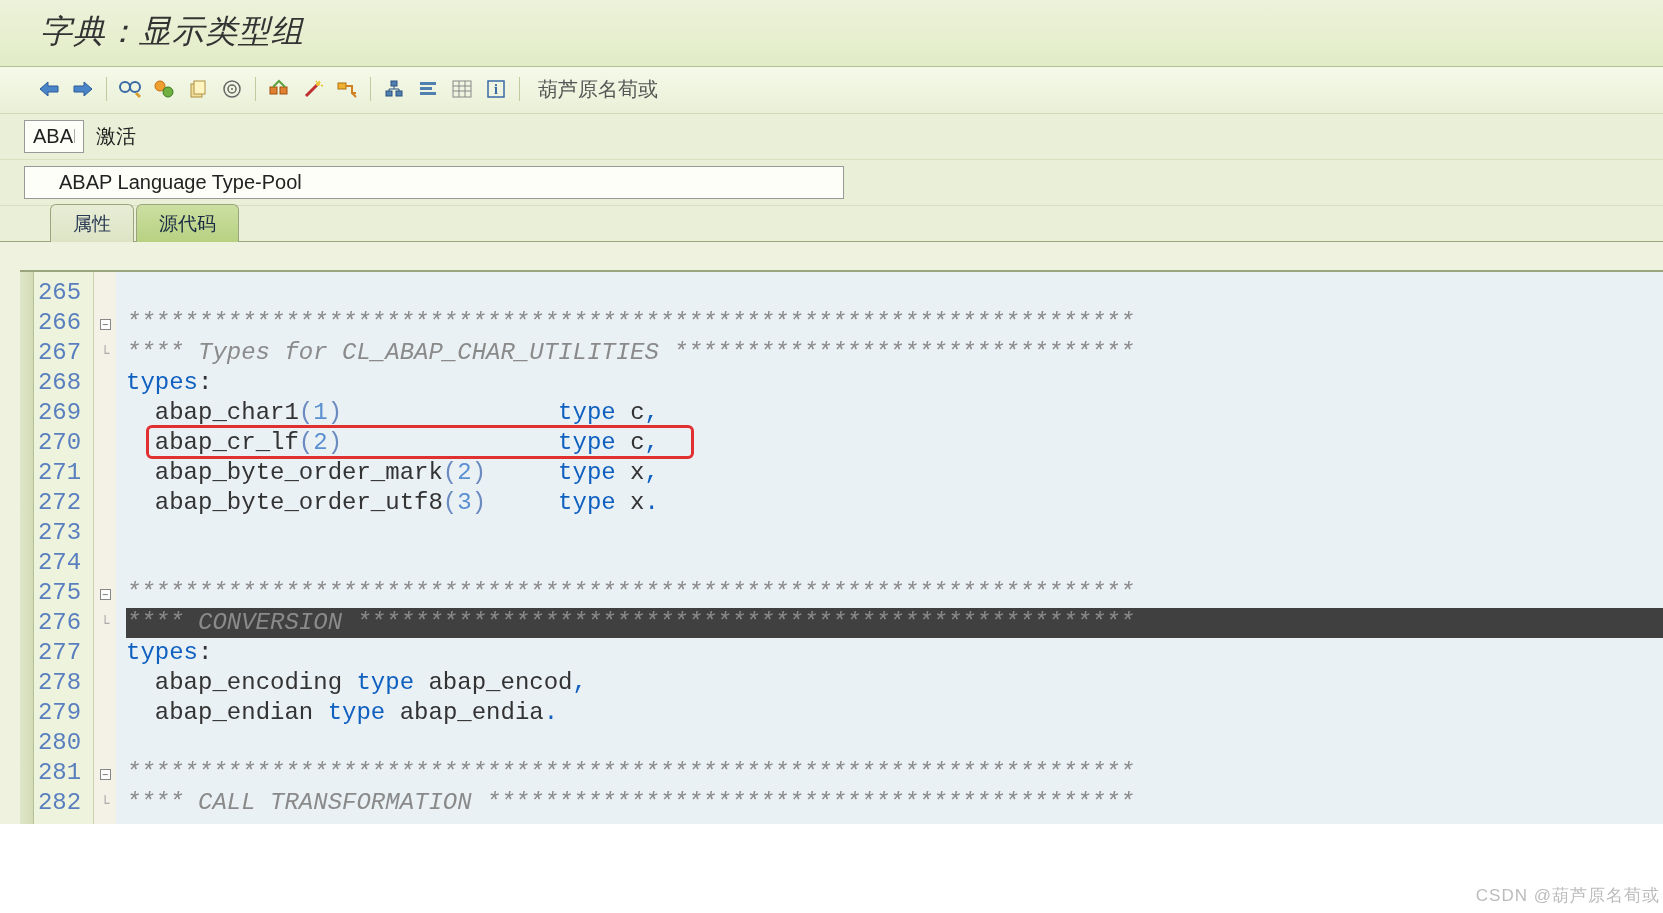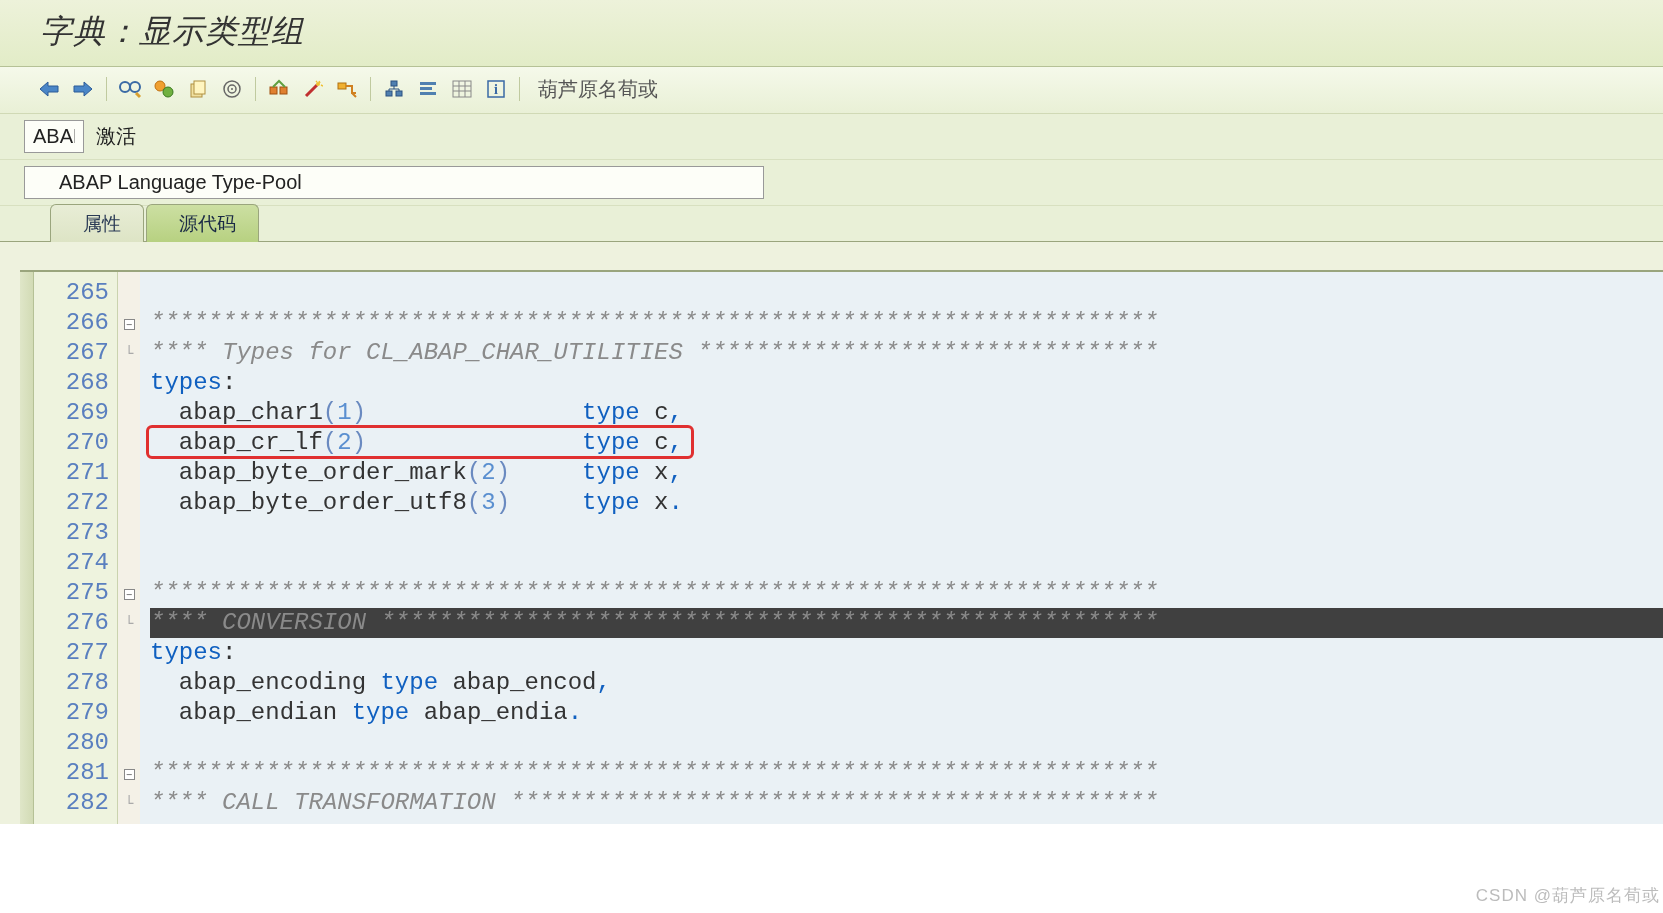--- a/index.html
+++ b/index.html
@@ -9,29 +9,29 @@
   .toolbar { background: linear-gradient(#f5f9ea, #e9f0d6); padding: 8px 20px 10px 34px; border-bottom: 1px solid #d0d9b5; display: flex; align-items: center; gap: 4px; }
   .tb-btn { width: 30px; height: 28px; display: flex; align-items: center; justify-content: center; border: 1px solid transparent; border-radius: 3px; cursor: pointer; font-size: 20px; }
   .sep { width: 1px; height: 24px; background: #c0ca9f; margin: 0 4px; }
   .tb-text { margin-left: 10px; color: #555; font-size: 20px; }
   .form-area { background: #e9f0d7; padding: 0; }
   .form-row { display: flex; align-items: center; border-bottom: 1px solid #d8e0c0; padding: 6px 24px; }
   .form-label { width: 280px; color: #333; font-size: 20px; }
   .form-input { background: #fdfef8; border: 1px solid #999; padding: 4px 8px; font-size: 20px; color: #222; }
   .input-typegroup { width: 60px; font-family: Liberation Sans, sans-serif; }
   .status-txt { margin-left: 12px; color: #222; font-size: 20px; }
-  .input-desc { width: 740px; padding-left: 34px; }
+  .input-desc { width: 820px; padding-left: 34px; }
   .tabs { display: flex; align-items: flex-end; padding: 0 0 0 50px; background: #e9f0d7; border-bottom: 1px solid #9aa57d; height: 36px; }
-  .tab { padding: 6px 22px 5px 32px; border: 1px solid #9aa57d; border-bottom: none; border-radius: 6px 6px 0 0; margin-right: 2px; font-size: 19px; color: #2a3a55; cursor: pointer; position: relative; top: 1px; }
+  .tab { padding: 6px 22px 5px 22px; border: 1px solid #9aa57d; border-bottom: none; border-radius: 6px 6px 0 0; margin-right: 2px; font-size: 19px; color: #2a3a55; cursor: pointer; position: relative; top: 1px; }
   .tab.inactive { background: linear-gradient(#e8edd6, #dde4c5); }
   .tab.active { background: linear-gradient(#ccdfa2, #b7d181); color: #1a2a45; }
   .editor-wrap { background: #eef2de; padding: 28px 0 0 20px; }
   .editor { display: flex; border-top: 2px solid #9aa57d; position: relative; }
   .vbar { width: 14px; background: linear-gradient(90deg,#dfe6c8,#d2dbb5); border-right: 1px solid #b5c196; }
-  .gutter { width: 84px; background: #eef3de; border-right: 1px solid #cad3ae; font-family: Consolas, "Courier New", monospace; font-size: 24px; color: #5a7fbf; text-align: right; padding: 6px 8px 6px 0; line-height: 30px; }
+  .gutter { width: 60px; background: #eef3de; border-right: 1px solid #cad3ae; font-family: Consolas, "Courier New", monospace; font-size: 24px; color: #5a7fbf; text-align: center; padding: 6px 8px 6px 0; line-height: 30px; }
   .fold { width: 22px; background: #f4f1e7; font-family: monospace; font-size: 14px; color: #888; padding-top: 6px; line-height: 30px; text-align: center; }
   .fold-box { display: inline-block; width: 11px; height: 11px; border: 1px solid #888; font-size: 10px; line-height: 9px; text-align: center; color: #666; background: #fff; }
   .code { flex: 1; background: #eaf1f5; font-family: Consolas, "Courier New", monospace; font-size: 24px; color: #333; padding: 6px 0 6px 10px; line-height: 30px; white-space: pre; overflow: hidden; }
   .code .line { height: 30px; }
   .kw { color: #1060c0; }
   .num { color: #5a8fd0; }
   .cmt { color: #8a8a8a; font-style: italic; }
   .paren { color: #6a8ac0; }
   .ident { color: #333; }
   .line.hl { background: #404040; }

